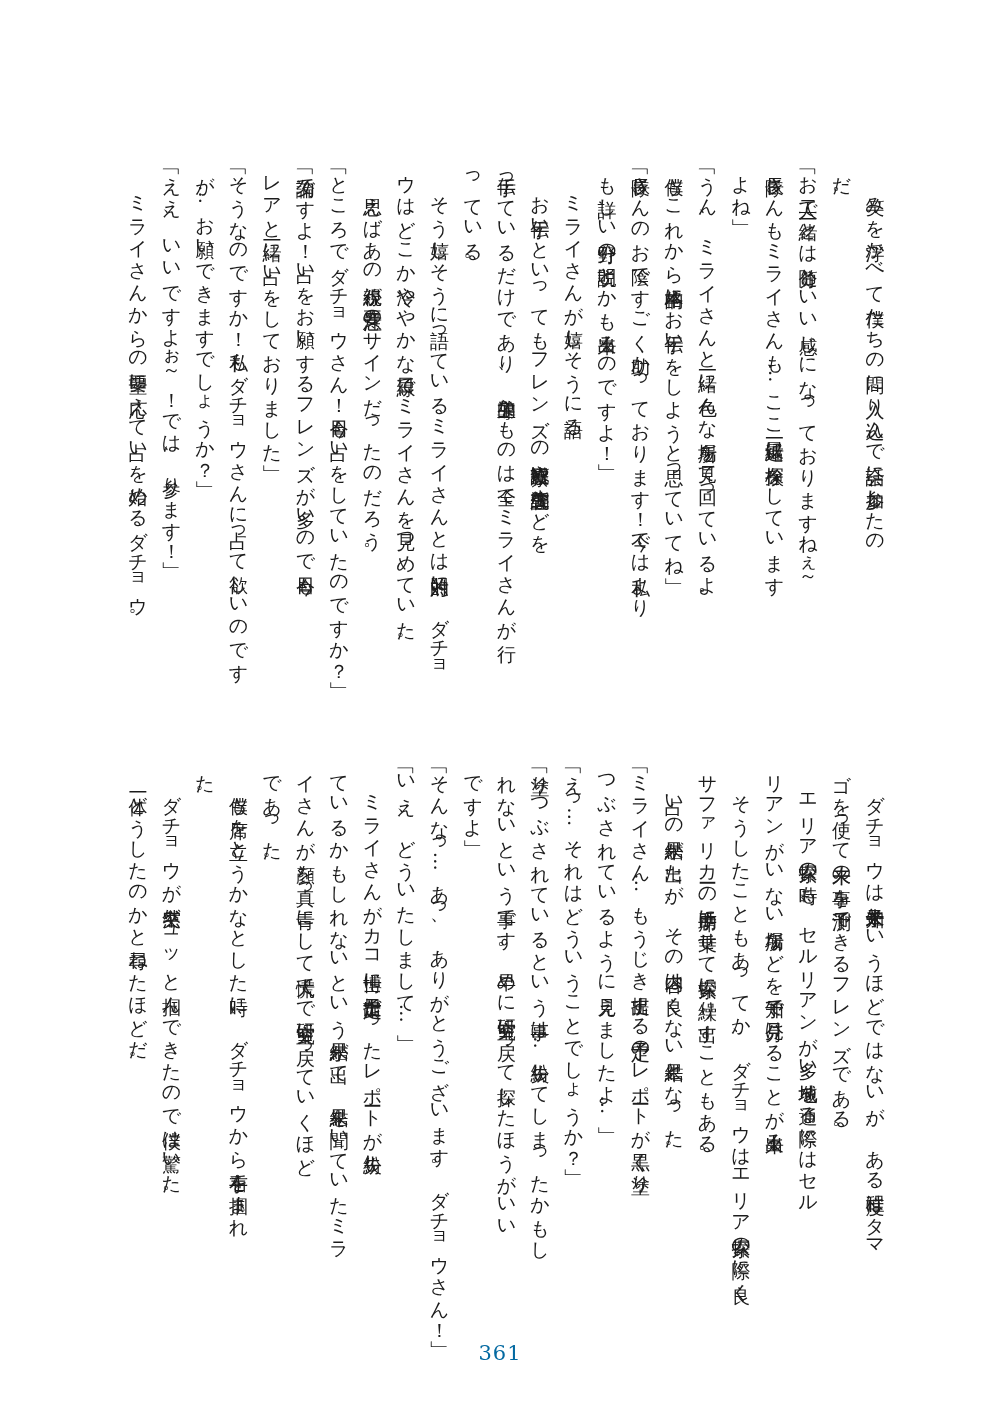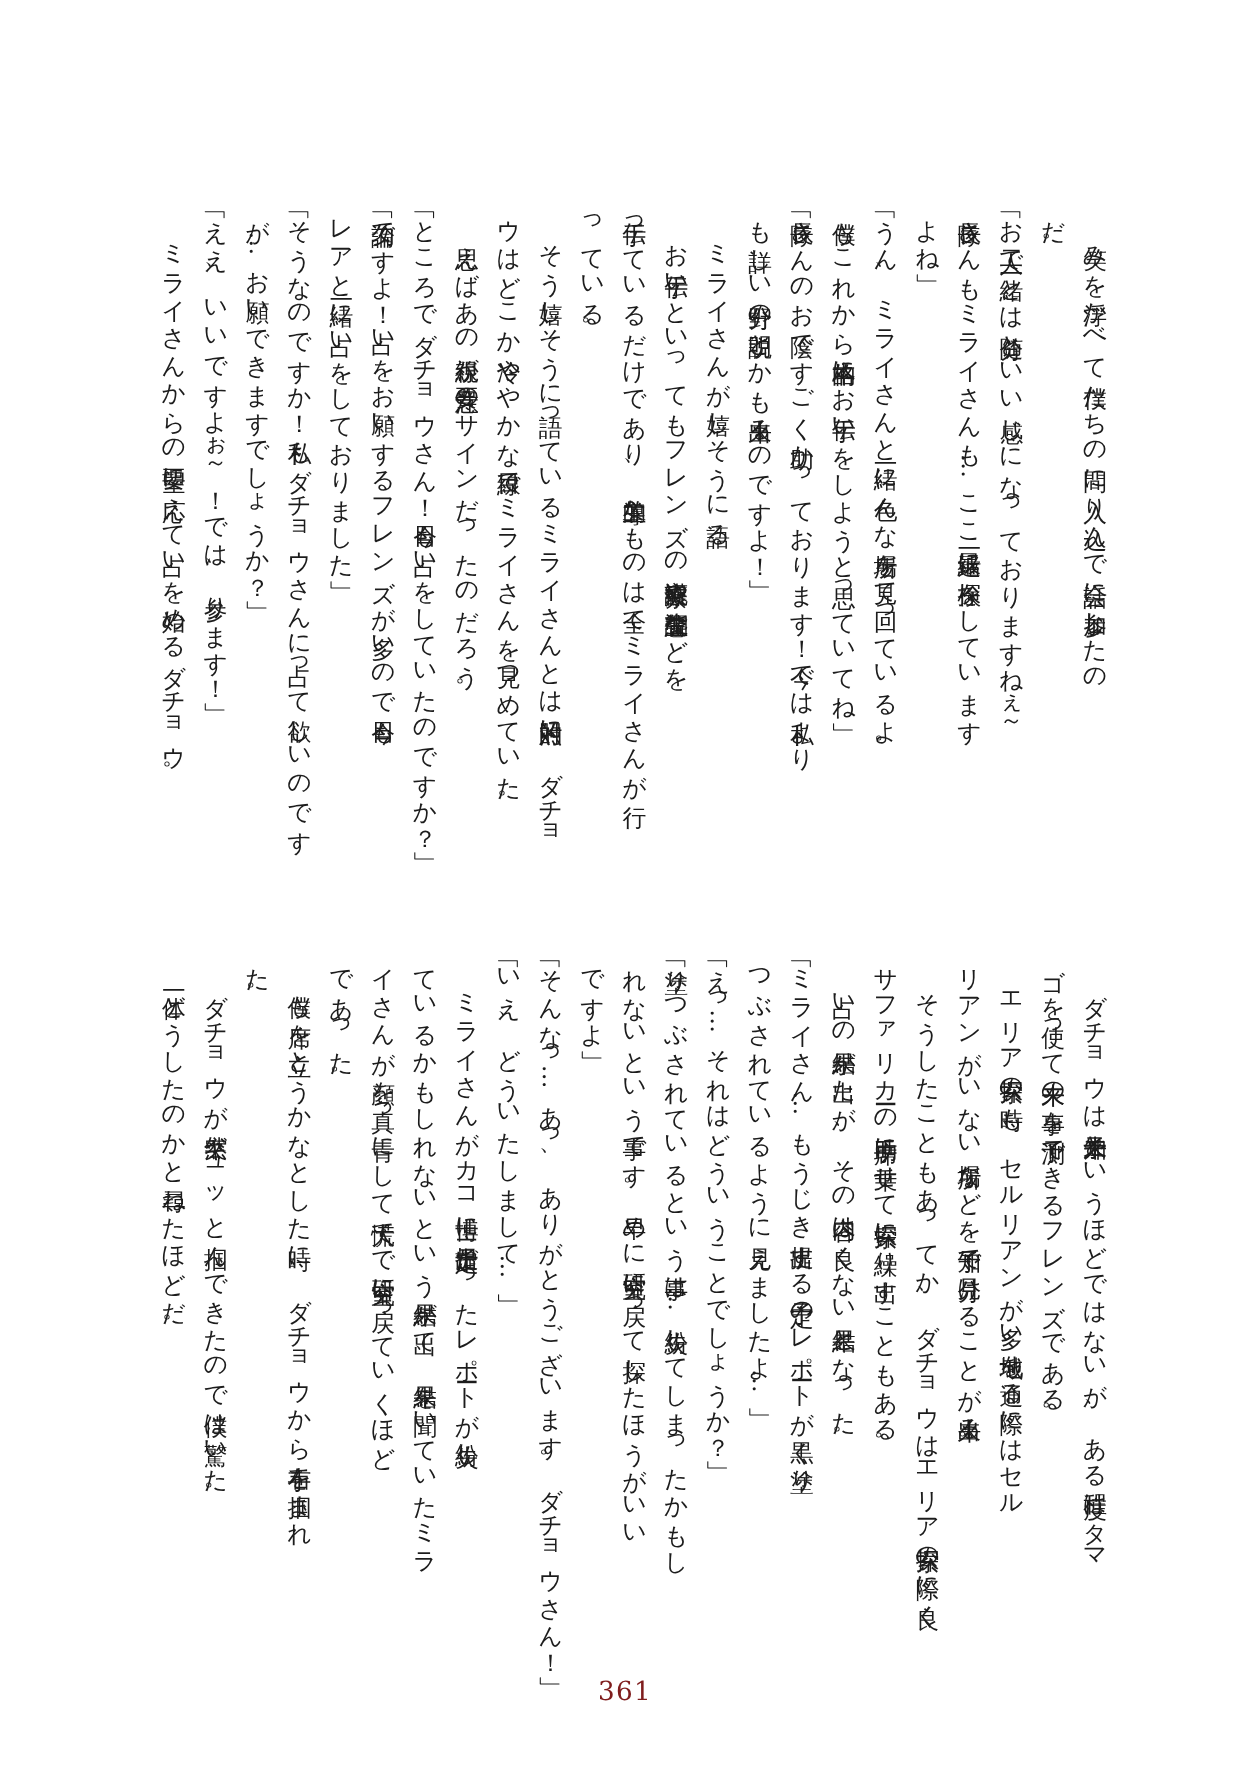--- a/index.html
+++ b/index.html
@@ -40,21 +40,21 @@
     padding-top: 20px;
   }
   .page-number {
     position: absolute;
     top: 1341px;
     left: 0;
     width: 100%;
     text-align: center;
     font-size: 21px;
     letter-spacing: 1px;
-    color: #7f1d1d;
+    color: #0369a1;
   }
 </style>
 </head>
 <body>
 
 <div class="page">
   <div class="text-block text-block-top">
       <div class="vline indent">笑みを浮かべて僕たちの間に入り込んで会話に参加したの</div>
       <div class="vline">だ。</div>
       <div class="vline">「お二人で一緒とは随分といい感じになっておりますねぇ～</div>

